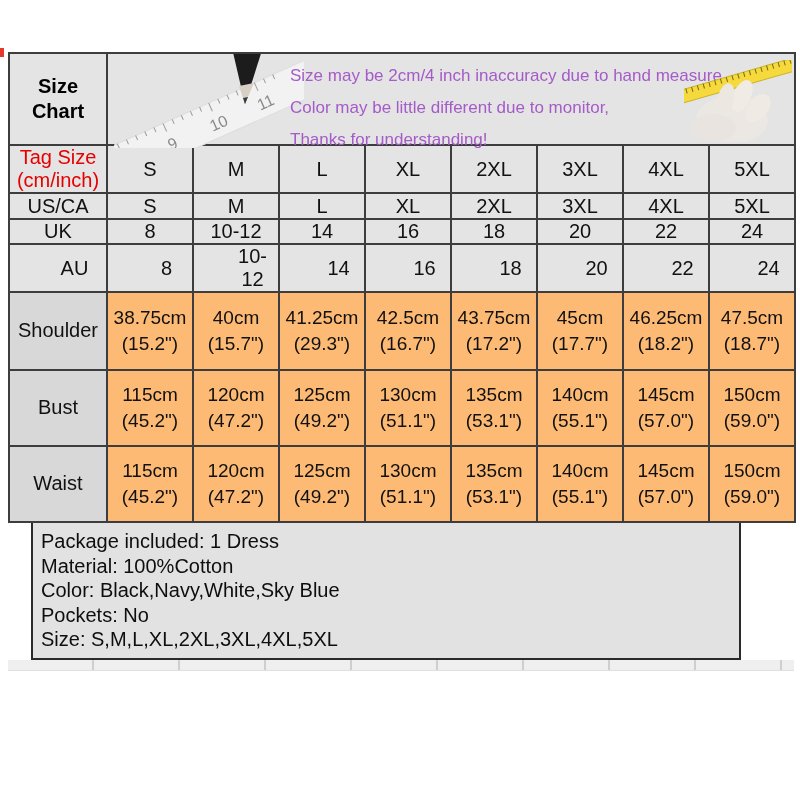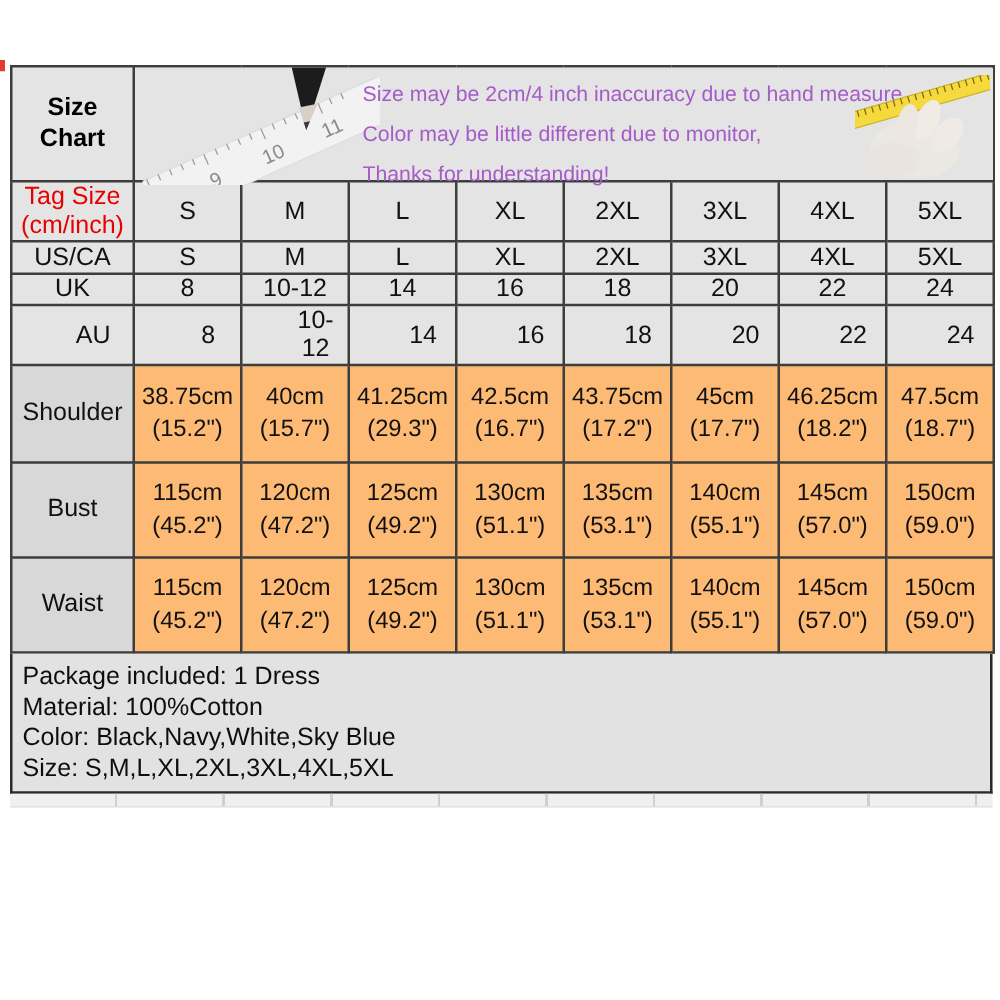--- a/index.html
+++ b/index.html
@@ -30,21 +30,21 @@
   td.red-label { color:#e60000; }
 
   tr.measure td { background:#fdba74; white-space:pre-line; font-size:19px; line-height:1.38; }
   tr.measure td.row-label { background:#d8d8d8; font-size:20px; }
   tr.r-shoulder td { height:78px; }
   tr.r-bust td { height:76px; }
   tr.r-waist td { height:76px; }
   tr.r-length td { height:74px; }
 
   
-  .info-box { width:786px; border:2px solid #2a2a2a; border-top:none; background:#e2e2e2; padding:6px 0 5px 8px; }
+  .info-box { width:710px; border:2px solid #2a2a2a; border-top:none; background:#e2e2e2; padding:6px 0 5px 8px;margin-left:23px; }
   .info-line { font-size:20px; line-height:1.18; color:#0e0e0e; margin:1px 0; }
 
   
   .ghost-row { width:786px; height:11px; background:#efefef; border-bottom:1px solid #e0e0e0;
     background-image:repeating-linear-gradient(90deg, transparent 0px, transparent 84px, #cfcfcf 84px, #cfcfcf 86px); }
 </style>
 </head>
 <body>
 
 <div class="canvas">
@@ -247,18 +247,19 @@
 (59.0")</td>
       </tr>
 
     </tbody>
       </table>
 
     <div class="info-box">
       <div class="info-line">Package included: 1 Dress</div>
       <div class="info-line">Material: 100%Cotton</div>
       <div class="info-line">Color: Black,Navy,White,Sky Blue</div>
+      <div class="info-line">Pockets: No</div>
       <div class="info-line">Size: S,M,L,XL,2XL,3XL,4XL,5XL</div>
     </div>
 
     <div class="ghost-row"></div>
   </div>
 </div>
 
 </body></html>

